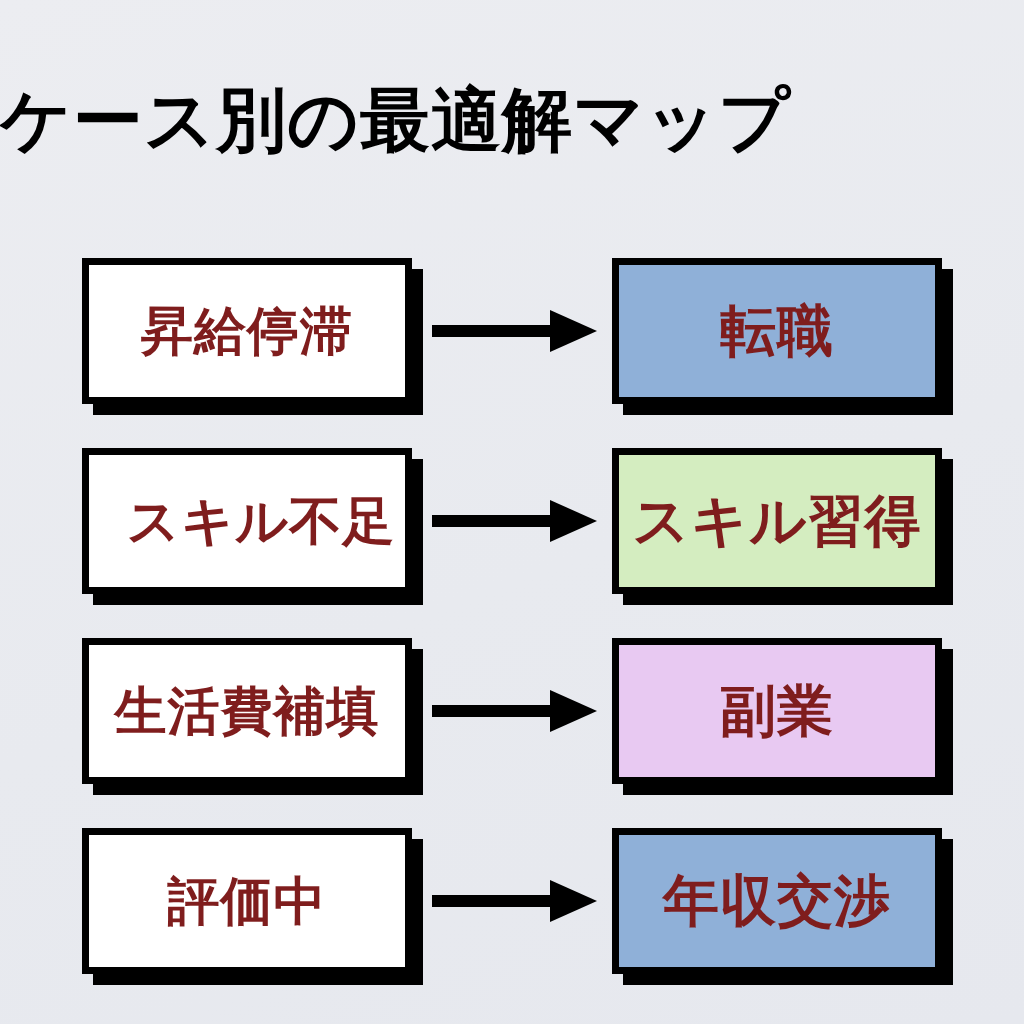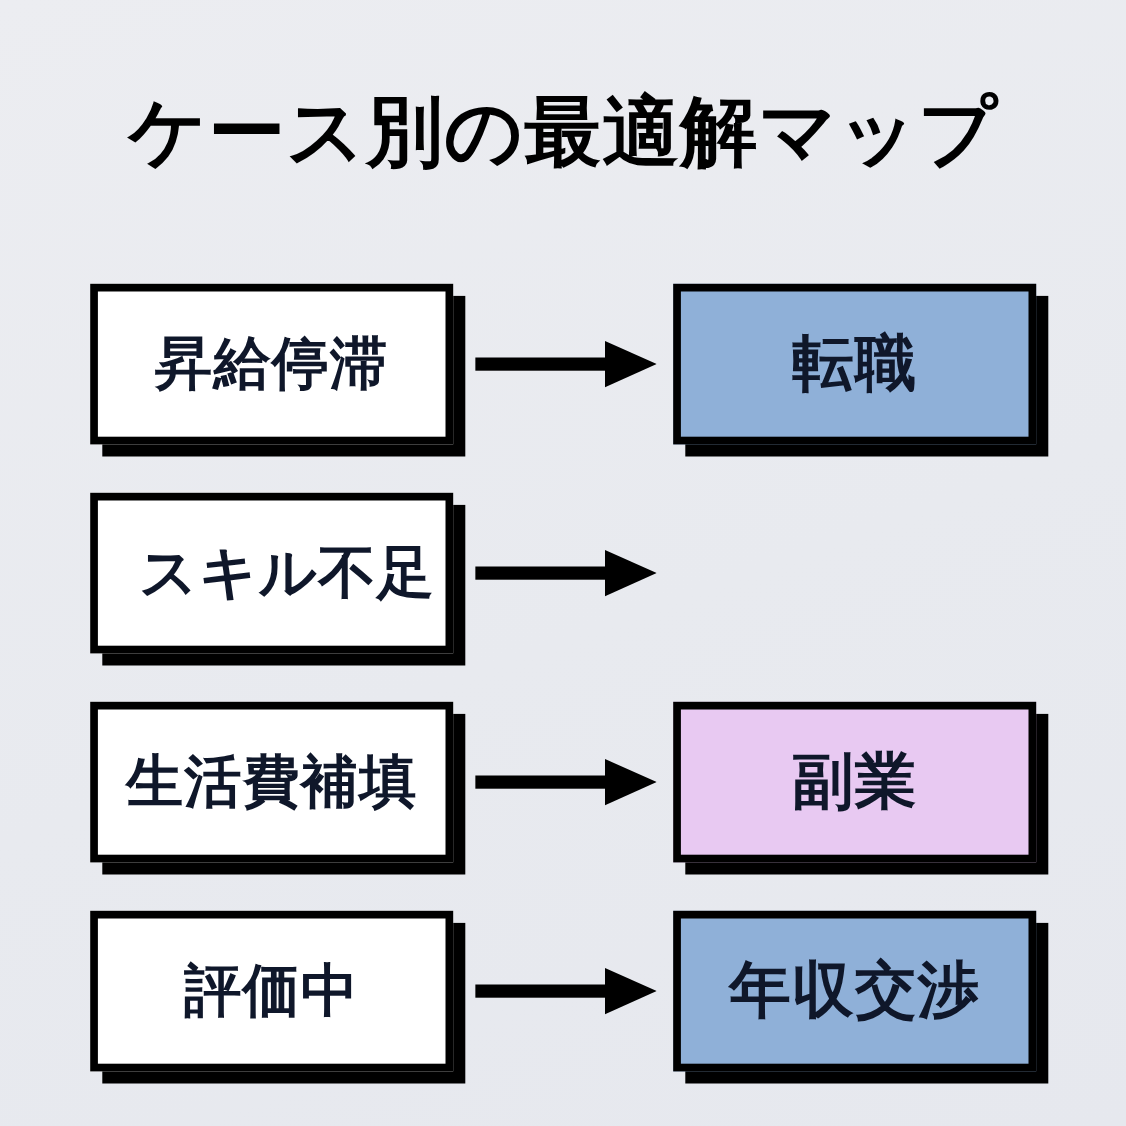--- a/index.html
+++ b/index.html
@@ -19,21 +19,21 @@
     height: 1024px;
     background: linear-gradient(160deg, #ecedf1 0%, #e8eaef 55%, #e6e8ee 100%);
   }
 
   
   .title {
     position: absolute;
     left: 0;
     top: 84px;
     width: 1024px;
-    text-align: center;
+    text-align: left;
     font-size: 70px;
     font-weight: 700;
     line-height: 1.05;
     color: #000000;
     letter-spacing: 1px;
     white-space: nowrap;
   }
 
   
   .row {
@@ -49,21 +49,21 @@
     box-sizing: border-box;
     border: 7px solid #000000;
     display: flex;
     align-items: center;
     justify-content: center;
     box-shadow: 11px 11px 0 0 #000000;
   }
   .box .label {
     font-size: 52px;
     font-weight: 700;
-    color: #0f172a;
+    color: #7f1d1d;
     line-height: 1;
     letter-spacing: 1px;
     white-space: nowrap;
   }
 
   .box.left {
     left: 82px;
     top: 0;
     width: 330px;
     height: 146px;
@@ -119,20 +119,23 @@
   <div class="row" style="top:448px;">
     <div class="box left" style="background: rgb(255, 255, 255); padding-left: 28px;">
       <span class="label">スキル不足</span>
     </div>
     <div class="arrow">
       <svg width="165" height="46" viewBox="0 0 165 46">
         <rect x="0" y="17" width="128" height="12" fill="#000000"></rect>
         <polygon points="118,2 165,23 118,44" fill="#000000"></polygon>
       </svg>
     </div>
+    <div class="box right" style="background: rgb(212, 237, 192);">
+      <span class="label">スキル習得</span>
+    </div>
   </div>
 
   <div class="row" style="top:828px;">
     <div class="box left" style="background: rgb(255, 255, 255);">
       <span class="label">評価中</span>
     </div>
     <div class="arrow">
       <svg width="165" height="46" viewBox="0 0 165 46">
         <rect x="0" y="17" width="128" height="12" fill="#000000"></rect>
         <polygon points="118,2 165,23 118,44" fill="#000000"></polygon>

